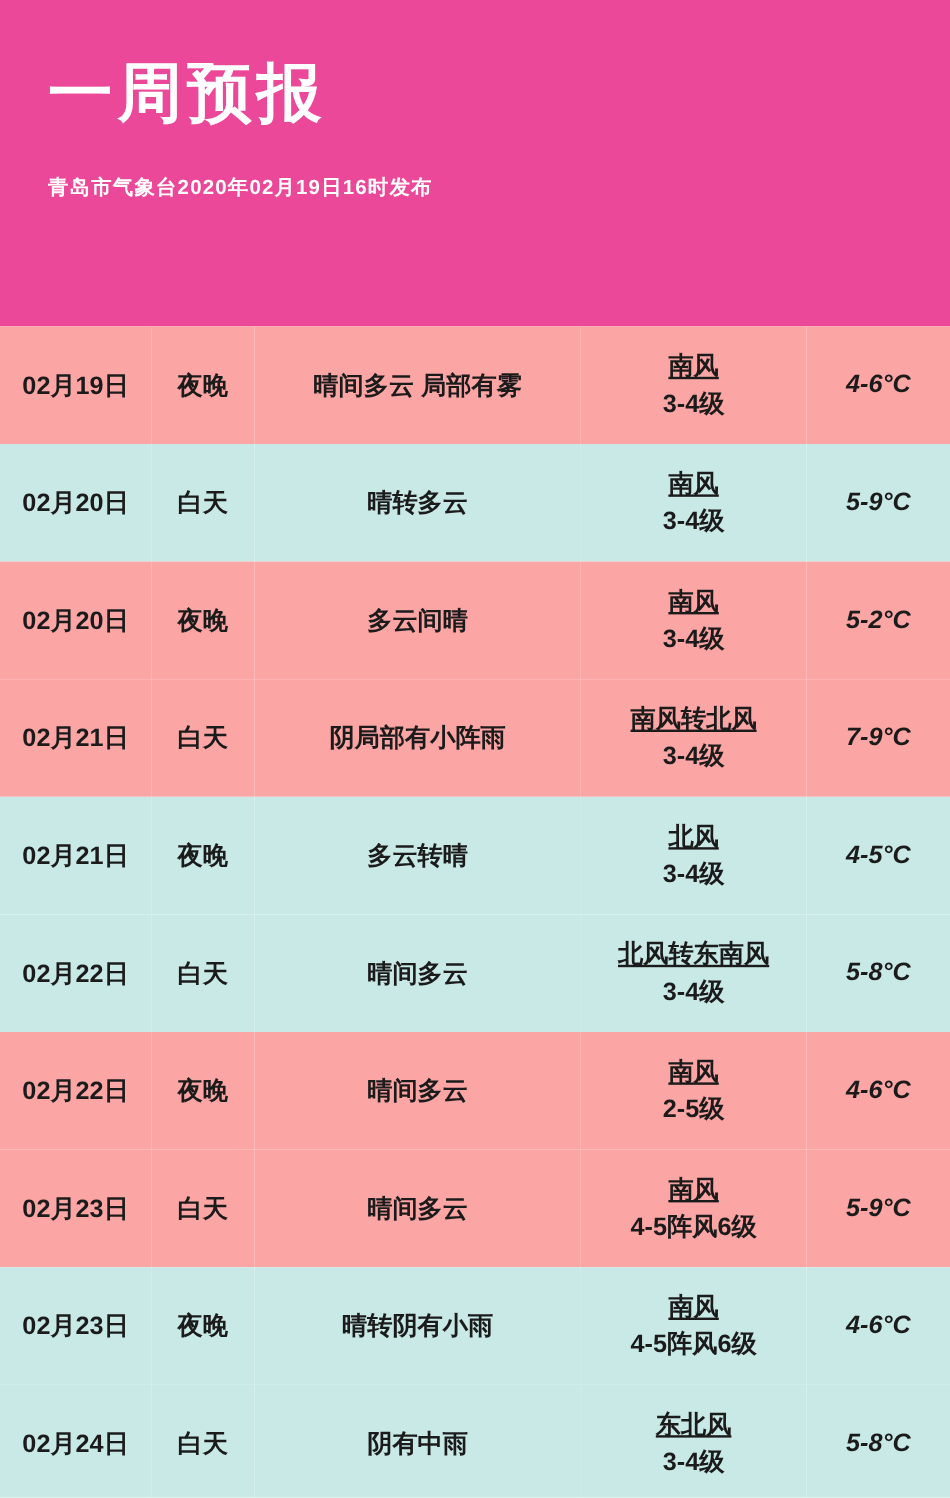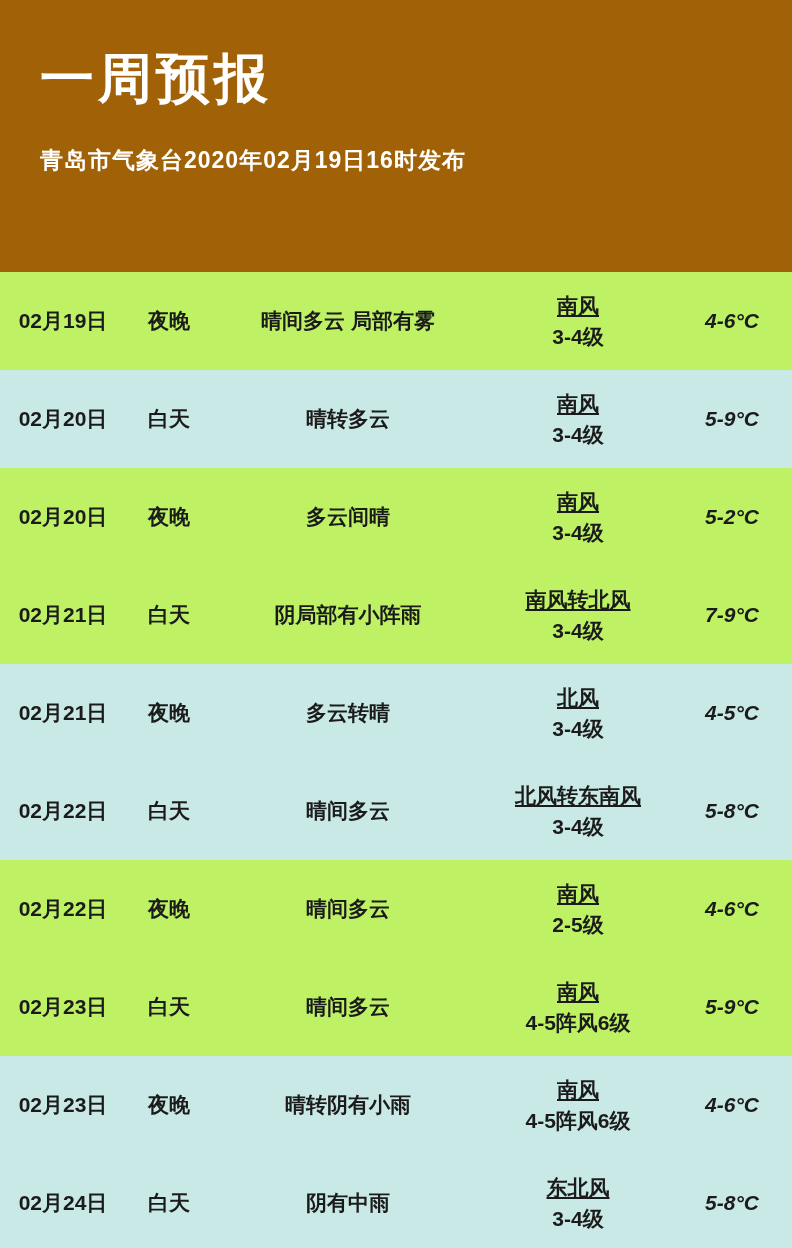--- a/index.html
+++ b/index.html
@@ -14,55 +14,55 @@
     overflow: hidden;
   }
   .page {
     width: 792px;
     height: 1248px;
     position: relative;
     background: #ffffff;
   }
   
   .header {
-    background: #a16207;
+    background: #ec4899;
     height: 272px;
     box-sizing: border-box;
     padding: 46px 0 0 40px;
     color: #ffffff;
   }
   .header-title {
     font-size: 54px;
     font-weight: bold;
     letter-spacing: 4px;
     line-height: 1.2;
     margin: 0 0 34px 0;
     color: #ffffff;
   }
   .header-subtitle {
-    font-size: 23px;
+    font-size: 17px;
     font-weight: bold;
     letter-spacing: 1px;
     color: #ffffff;
     margin: 0;
   }
   
   .forecast-table {
     width: 792px;
     border-collapse: collapse;
     table-layout: fixed;
   }
   .forecast-table tr {
     height: 98px;
   }
   .forecast-table tr.alt {
     background: #c9e9e6;
   }
   .forecast-table tr.plain {
-    background: #bef264;
+    background: #fca5a5;
   }
   .forecast-table td {
     font-size: 21px;
     color: #1b1b1b;
     font-weight: bold;
     text-align: center;
     vertical-align: middle;
     padding: 0;
     border: none;
   }

